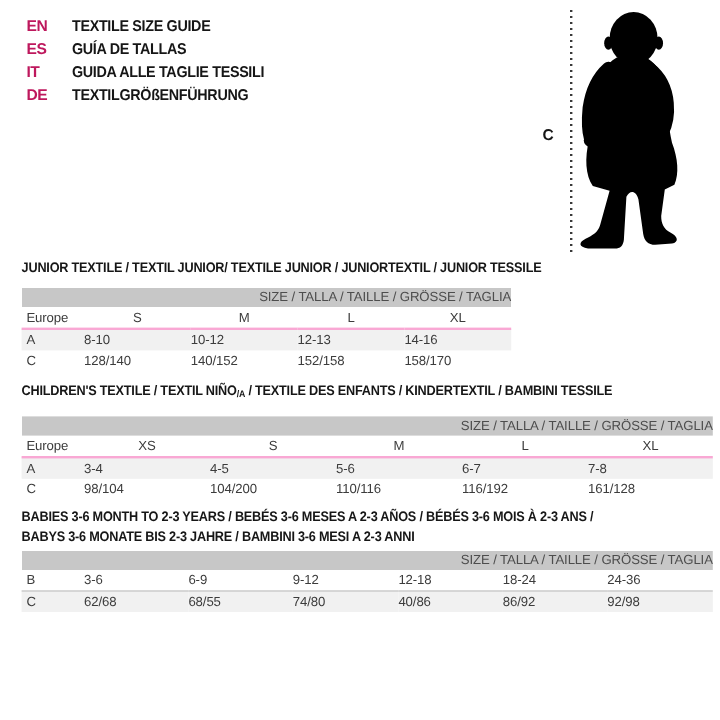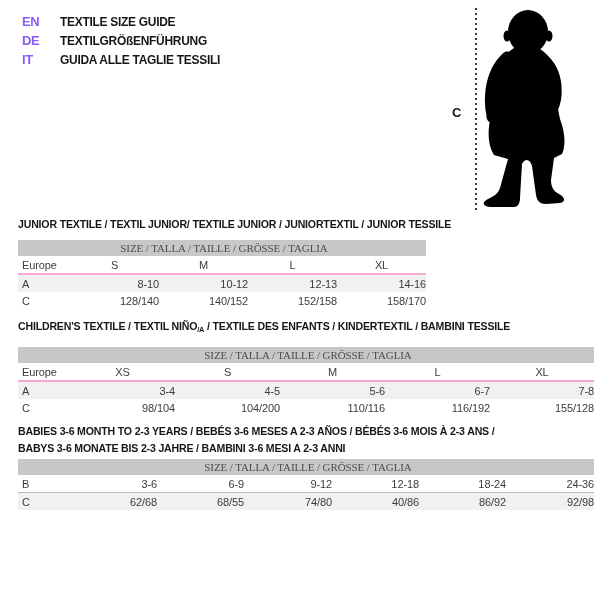--- a/index.html
+++ b/index.html
@@ -2,44 +2,44 @@
 <html><head>
 <meta charset="utf-8">
 <style>
   html,body{margin:0;padding:0;background:#fff;}
   #stage{position:relative;width:600px;height:600px;background:#ffffff;overflow:hidden;
          font-family:"Liberation Sans", sans-serif;color:#3c3c3c;}
 
   
   .lang-block{position:absolute;left:22px;top:12px;}
   .lang-row{display:flex;height:19px;line-height:19px;}
-  .lang-code{width:38px;font-weight:700;font-size:13px;color:#8b5cf6;letter-spacing:-0.3px;}
+  .lang-code{width:38px;font-weight:700;font-size:13px;color:#be185d;letter-spacing:-0.3px;}
   .lang-title{font-weight:700;font-size:13px;color:#161616;letter-spacing:-0.3px;
               transform:scaleX(0.92);transform-origin:left center;white-space:nowrap;}
 
   
   .baby-svg{position:absolute;left:470px;top:2px;}
   .dotted-line{position:absolute;left:475px;top:8px;width:2px;height:202px;
                background:repeating-linear-gradient(to bottom,#3a3a3a 0 2px,transparent 2px 5px);}
   .c-label{position:absolute;left:452px;top:105px;font-weight:700;font-size:13px;color:#161616;}
 
   
   .sec-title{position:absolute;left:18px;font-weight:700;font-size:11.5px;color:#161616;
              letter-spacing:-0.2px;transform:scaleX(0.92);transform-origin:left top;
              white-space:nowrap;line-height:17px;}
   .sub{font-size:8px;vertical-align:-2px;}
 
   
   .size-table{position:absolute;left:18px;border-collapse:collapse;table-layout:fixed;
               font-size:11px;color:#3c3c3c;letter-spacing:-0.1px;}
   .size-table th,.size-table td{padding:0;margin:0;font-weight:400;}
-  tr.bar th{background:#c7c7c7;color:#4d4d4d;text-align:center;height:16px;
-            padding-left:4px;font-size:11px;white-space:nowrap;overflow:hidden;font-family:Liberation Serif, serif;}
+  tr.bar th{background:#c7c7c7;color:#4d4d4d;text-align:right;height:16px;
+            padding-left:4px;font-size:11px;white-space:nowrap;overflow:hidden;}
   tr.cols td{height:17px;text-align:center;border-bottom:2px solid #f9a8d4;}
-  tr.data td{height:17px;text-align:right;}
+  tr.data td{height:17px;text-align:left;}
   tr.data.bordered td{border-bottom:1px solid #bdbdbd;}
   td.rowhead{text-align:left !important;padding-left:4px !important;}
   tr.alt td{background:#f1f1f1;}
 
   
   .footnotes{position:absolute;left:18px;top:532px;}
   .footnote{font-weight:700;font-size:11.5px;color:#161616;line-height:18px;
             letter-spacing:-0.2px;transform:scaleX(0.92);transform-origin:left center;
             white-space:nowrap;}
 </style>
@@ -47,26 +47,30 @@
 <body>
 
 <div id="stage">
 
   <div class="lang-block">
     <div class="lang-row">
       <span class="lang-code">EN</span>
       <span class="lang-title">TEXTILE SIZE GUIDE</span>
     </div>
     <div class="lang-row">
+      <span class="lang-code">ES</span>
+      <span class="lang-title">GUÍA DE TALLAS</span>
+    </div>
+    <div class="lang-row">
+      <span class="lang-code">IT</span>
+      <span class="lang-title">GUIDA ALLE TAGLIE TESSILI</span>
+    </div>
+    <div class="lang-row">
       <span class="lang-code">DE</span>
       <span class="lang-title">TEXTILGRÖßENFÜHRUNG</span>
-    </div>
-    <div class="lang-row">
-      <span class="lang-code">IT</span>
-      <span class="lang-title">GUIDA ALLE TAGLIE TESSILI</span>
     </div>
   </div>
 
   <svg class="baby-svg" width="130" height="210" viewBox="0 0 130 210">
     <g fill="#000000">
       <ellipse cx="58" cy="30" rx="20" ry="22"></ellipse>
       <ellipse cx="37" cy="34" rx="3.5" ry="5.5"></ellipse>
       <ellipse cx="79" cy="34" rx="3.5" ry="5.5"></ellipse>
       <path d="M44,46 C34,52 29,61 27,73 C25,88 24,100 21,114 C17,130 18,144 24,153
                L38,157 L30,186 C28,192 24,194 18,197 C12,200 12,204 20,205 L44,205
@@ -149,21 +153,21 @@
         <td>5-6</td>
         <td>6-7</td>
         <td>7-8</td>
       </tr>
       <tr class="data">
         <td class="rowhead">C</td>
         <td>98/104</td>
         <td>104/200</td>
         <td>110/116</td>
         <td>116/192</td>
-        <td>155/128</td>
+        <td>161/128</td>
       </tr>
     </tbody>
   </table>
 
   <div class="sec-title" style="top:423px;">
     <div>BABIES 3-6 MONTH TO 2-3 YEARS / BEBÉS 3-6 MESES A 2-3 AÑOS / BÉBÉS 3-6 MOIS À 2-3 ANS /</div>
     <div>BABYS 3-6 MONATE BIS 2-3 JAHRE / BAMBINI 3-6 MESI A 2-3 ANNI</div>
   </div>
   <table class="size-table" style="top:459px;width:576px;">
     <colgroup>

